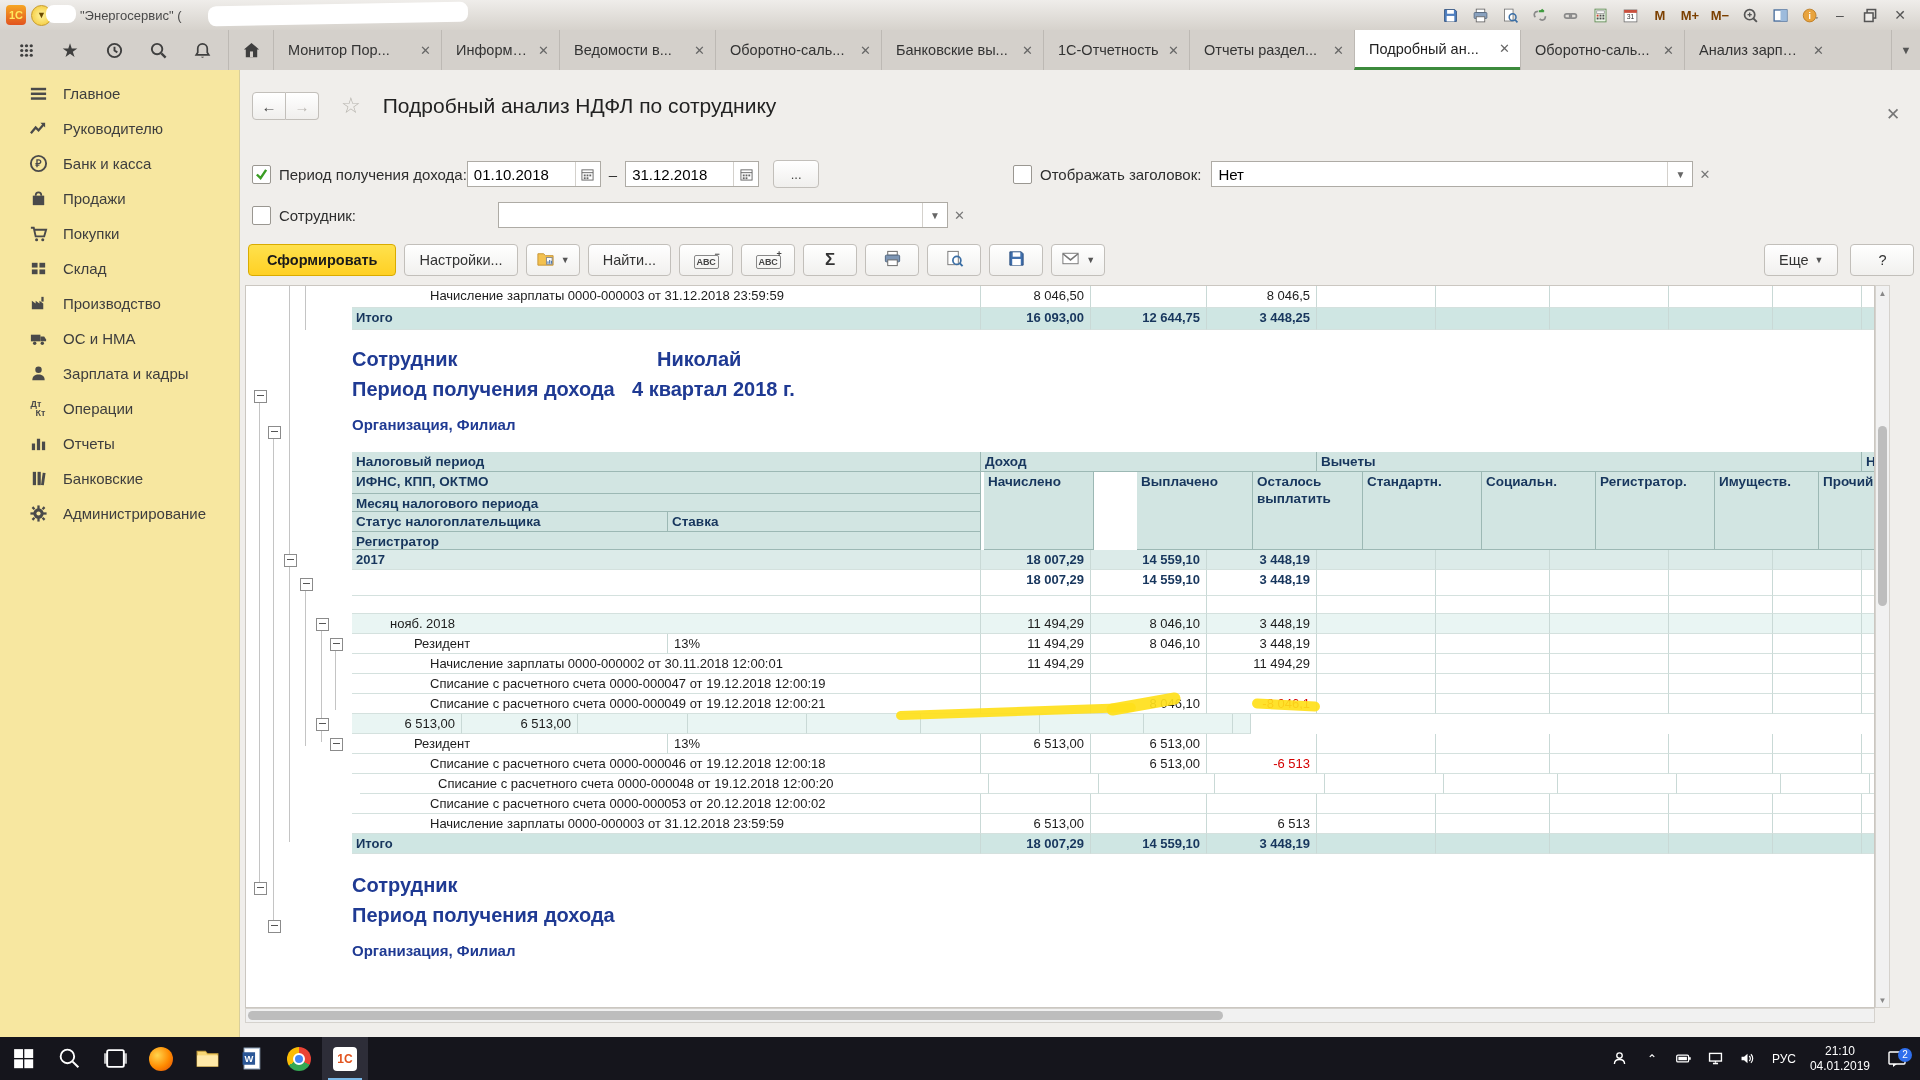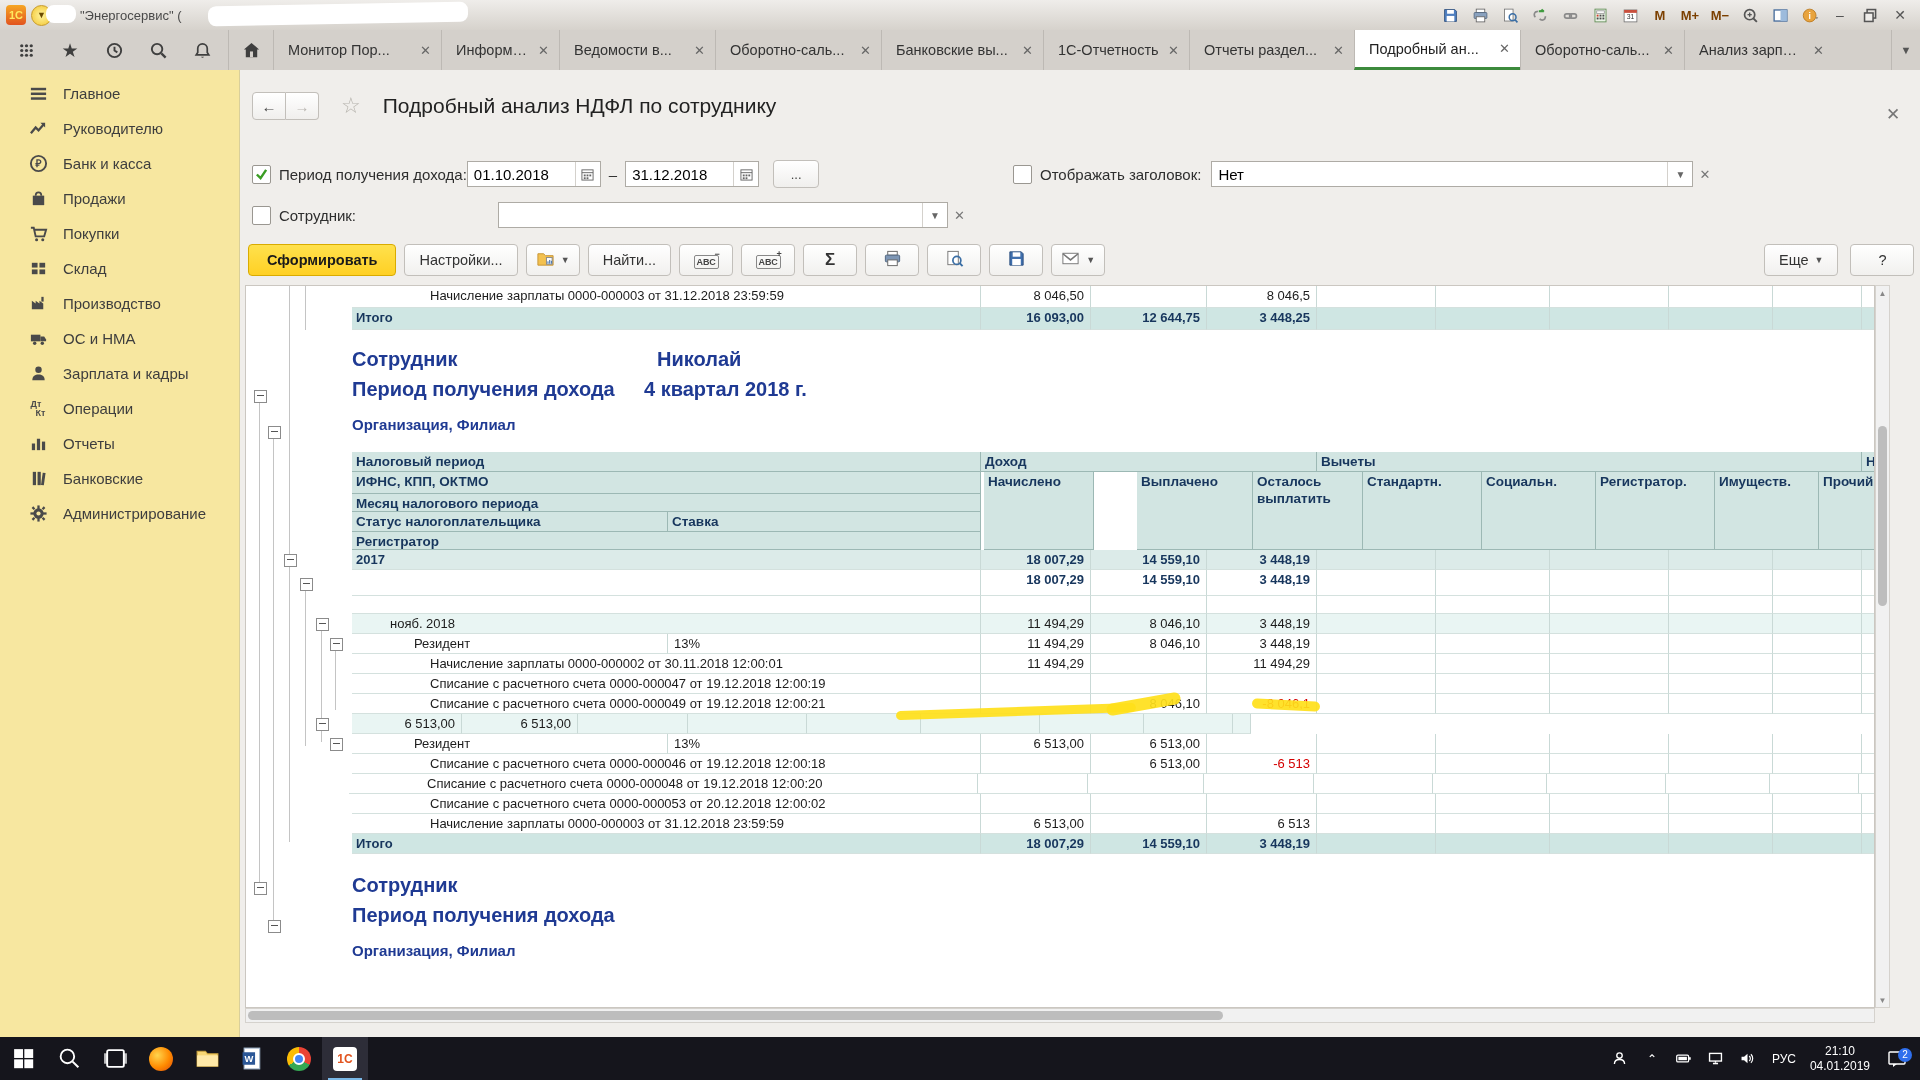--- a/index.html
+++ b/index.html
@@ -617,21 +617,21 @@
         <div class="cell num rowbg-total bold-navy" style="width: 116px;">12 644,75</div>
         <div class="cell num rowbg-total bold-navy" style="width: 110px;">3 448,25</div>
         <div class="cell num rowbg-total" style="width: 119px;"></div>
         <div class="cell num rowbg-total" style="width: 114px;"></div>
         <div class="cell num rowbg-total" style="width: 119px;"></div>
         <div class="cell num rowbg-total" style="width: 104px;"></div>
         <div class="cell num rowbg-total" style="width: 89px;"></div>
         <div class="cell num rowbg-total" style="width: 18px;"></div>
       </div>
       <div class="sect-emp" style="position: absolute; left: 106px; top: 62px; height: 30px;"><span>Сотрудник</span><span style="position: absolute; left: 305px; white-space: nowrap;">Николай</span></div>
-      <div class="sect-emp" style="position: absolute; left: 106px; top: 92px; height: 30px;"><span>Период получения дохода</span><span style="position: absolute; left: 292px; white-space: nowrap; text-align: right;">4 квартал 2018 г.</span></div>
+      <div class="sect-emp" style="position: absolute; left: 106px; top: 92px; height: 30px;"><span>Период получения дохода</span><span style="position: absolute; left: 280px; white-space: nowrap; text-align: right;">4 квартал 2018 г.</span></div>
       <div class="sect-org" style="position: absolute; left: 106px; top: 130px; height: 24px;"><span>Организация, Филиал</span></div>
       <div class="trow" style="position: absolute; left: 106px; top: 166px; height: 20px; width: 629px;">
         <div class="cell hdr" style="width: 629px;">Налоговый период</div>
       </div>
       <div class="trow" style="position: absolute; left: 106px; top: 186px; height: 22px; width: 629px;">
         <div class="cell hdr" style="width: 629px;">ИФНС, КПП, ОКТМО</div>
       </div>
       <div class="trow" style="position: absolute; left: 106px; top: 208px; height: 18px; width: 629px;">
         <div class="cell hdr" style="width: 629px;">Месяц налогового периода</div>
       </div>
@@ -790,21 +790,21 @@
         <div class="cell num " style="width: 110px;"></div>
         <div class="cell num " style="width: 116px;">6 513,00</div>
         <div class="cell num  neg" style="width: 110px;">-6 513</div>
         <div class="cell num " style="width: 119px;"></div>
         <div class="cell num " style="width: 114px;"></div>
         <div class="cell num " style="width: 119px;"></div>
         <div class="cell num " style="width: 104px;"></div>
         <div class="cell num " style="width: 89px;"></div>
         <div class="cell num " style="width: 18px;"></div>
       </div>
-      <div class="trow" style="position: absolute; left: 103px; top: 488px; height: 20px; width: 1528px;">
+      <div class="trow" style="position: absolute; left: 114px; top: 488px; height: 20px; width: 1528px;">
         <div class="cell " style="width: 629px; padding-left: 78px;">Списание с расчетного счета 0000-000048 от 19.12.2018 12:00:20</div>
         <div class="cell num " style="width: 110px;"></div>
         <div class="cell num " style="width: 116px;"></div>
         <div class="cell num " style="width: 110px;"></div>
         <div class="cell num " style="width: 119px;"></div>
         <div class="cell num " style="width: 114px;"></div>
         <div class="cell num " style="width: 119px;"></div>
         <div class="cell num " style="width: 104px;"></div>
         <div class="cell num " style="width: 89px;"></div>
         <div class="cell num " style="width: 18px;"></div>

